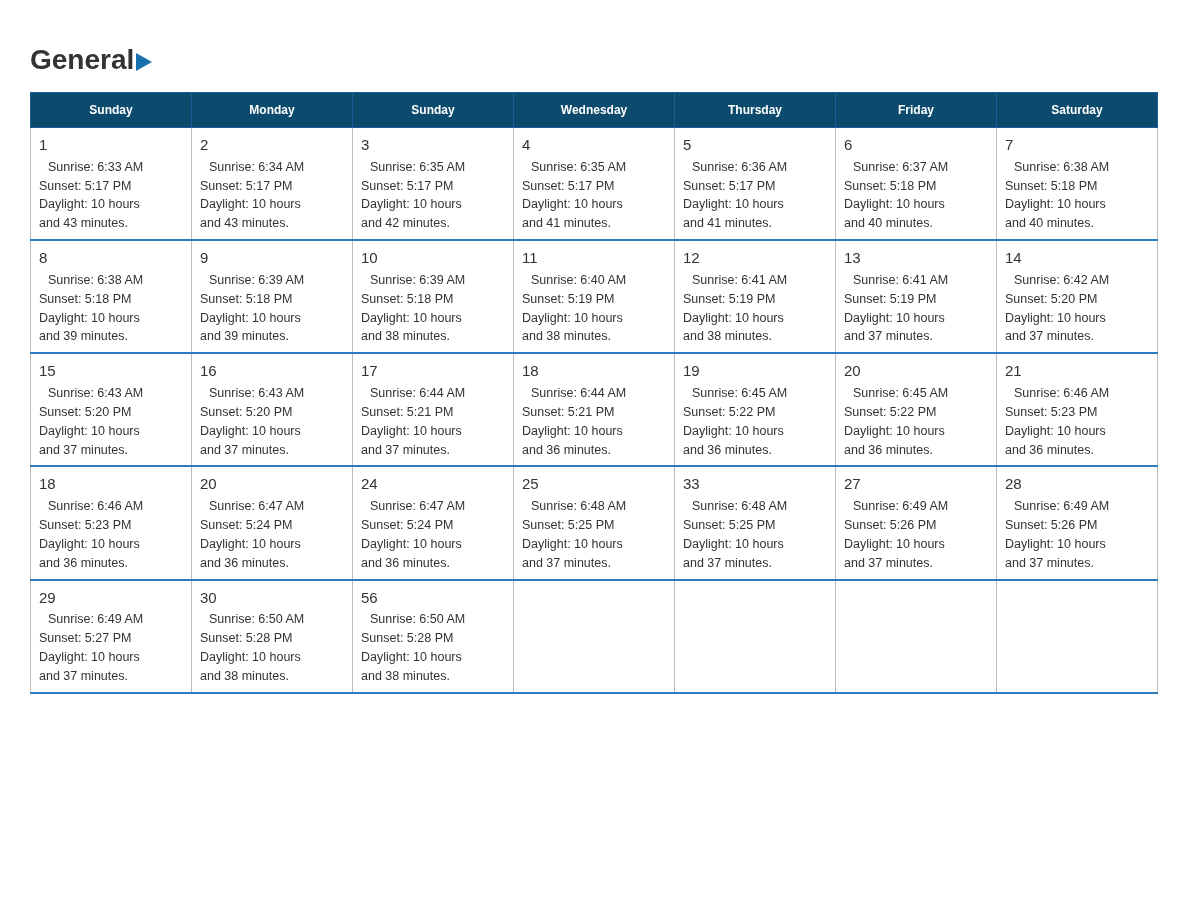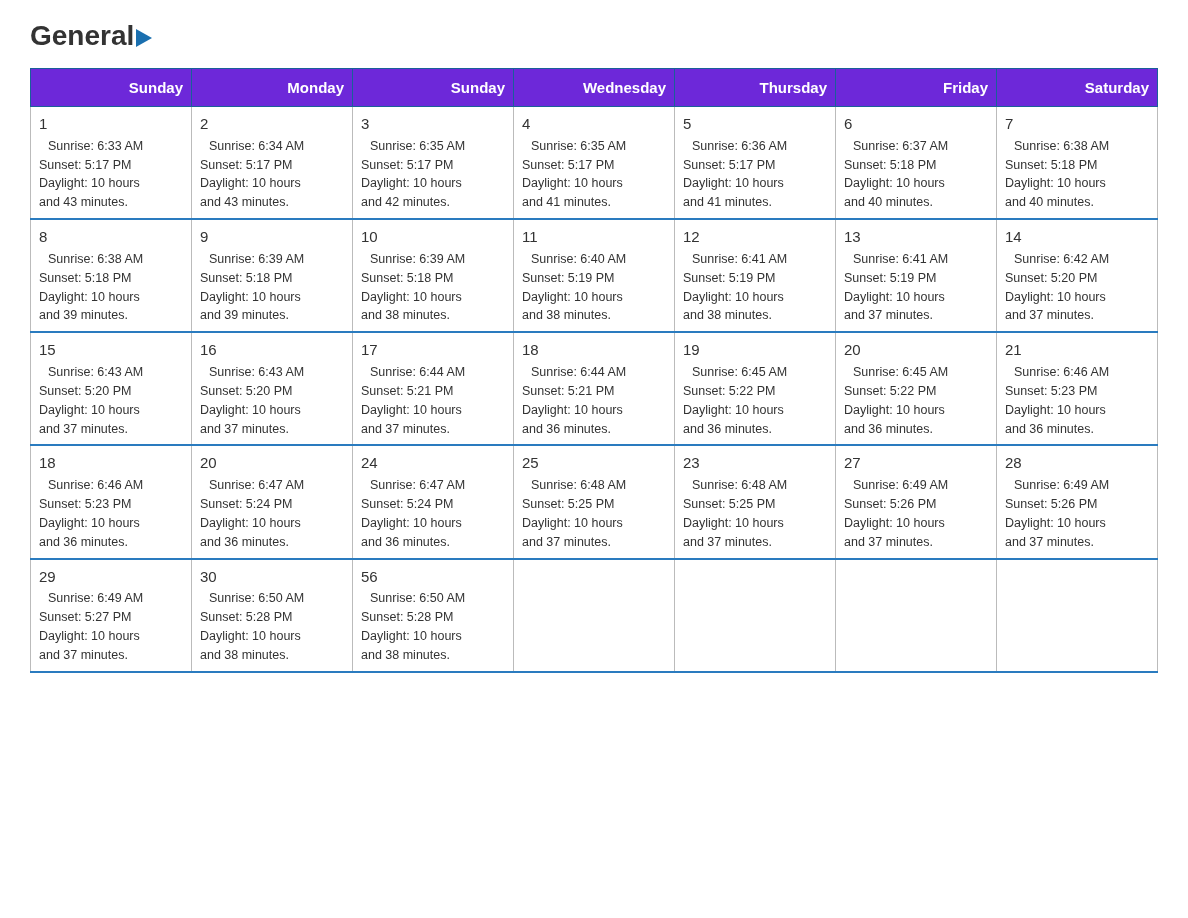--- a/index.html
+++ b/index.html
@@ -13,20 +13,21 @@
     .header {
       display: flex;
       justify-content: space-between;
       align-items: flex-start;
       margin-bottom: 20px;
     }
     .logo {
       display: flex;
       flex-direction: column;
       align-items: flex-end;
+      margin-top: 24px;
     }
     .logo-top {
       display: flex;
       align-items: center;
     }
     .logo-general {
       font-size: 26px;
       font-weight: bold;
       color: #333;
       font-family: Arial, sans-serif;
@@ -52,26 +53,26 @@
       font-size: 22px;
       color: #555;
       font-family: Georgia, serif;
       margin-top: 4px;
     }
     table {
       width: 100%;
       border-collapse: collapse;
     }
     thead tr th {
-      background-color: #6d28d9;
+      background-color: #0c4a6e;
       color: #fff;
-      font-size: 15px;
+      font-size: 12px;
       font-weight: bold;
       padding: 10px 8px;
-      text-align: right;
+      text-align: center;
       border: 1px solid #1a5f9a;
     }
     tbody tr td {
       border: 1px solid #bbb;
       vertical-align: top;
       padding: 6px 8px;
       font-size: 13px;
       color: #333;
       line-height: 1.45;
       width: calc(100% / 7);
@@ -224,21 +225,21 @@
         </td>
         <td>
           <span class="day-num">24</span>
           <span class="day-info">Sunrise: 6:47 AM<br>Sunset: 5:24 PM<br>Daylight: 10 hours<br>and 36 minutes.</span>
         </td>
         <td>
           <span class="day-num">25</span>
           <span class="day-info">Sunrise: 6:48 AM<br>Sunset: 5:25 PM<br>Daylight: 10 hours<br>and 37 minutes.</span>
         </td>
         <td>
-          <span class="day-num">23</span>
+          <span class="day-num">33</span>
           <span class="day-info">Sunrise: 6:48 AM<br>Sunset: 5:25 PM<br>Daylight: 10 hours<br>and 37 minutes.</span>
         </td>
         <td>
           <span class="day-num">27</span>
           <span class="day-info">Sunrise: 6:49 AM<br>Sunset: 5:26 PM<br>Daylight: 10 hours<br>and 37 minutes.</span>
         </td>
         <td>
           <span class="day-num">28</span>
           <span class="day-info">Sunrise: 6:49 AM<br>Sunset: 5:26 PM<br>Daylight: 10 hours<br>and 37 minutes.</span>
         </td>

